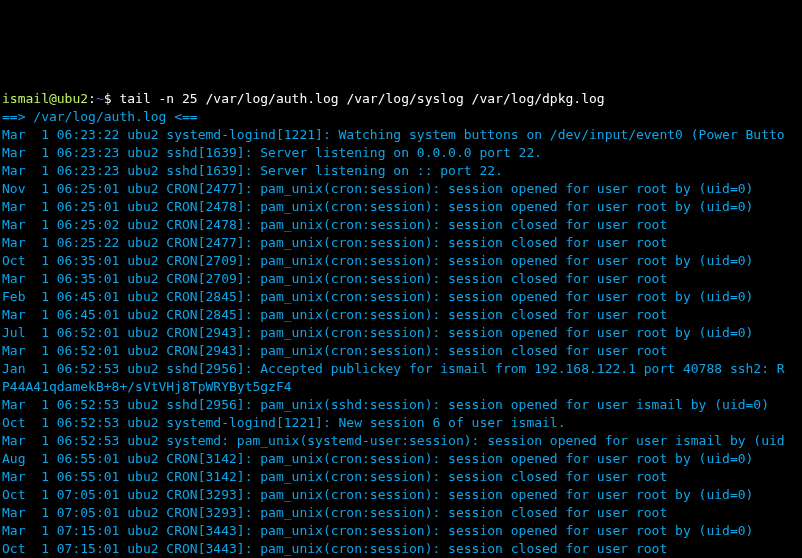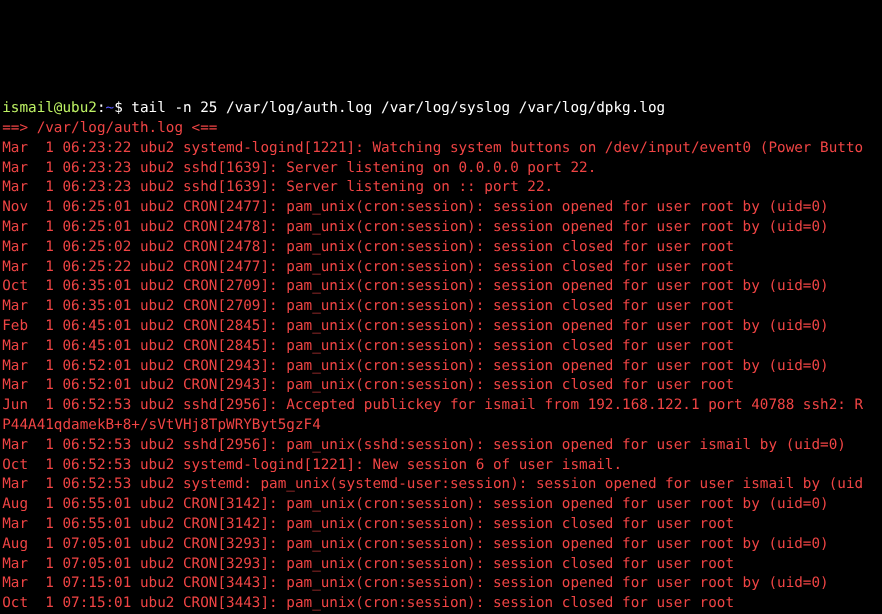--- a/index.html
+++ b/index.html
@@ -14,50 +14,50 @@
     height: 558px;
     overflow: hidden;
     white-space: pre;
   }
   .terminal {
     padding: 0 2px;
   }
   .prompt-user { color: #bef264; }
   .prompt-tilde { color: #5555ff; }
   .prompt-white { color: #ffffff; }
-  .out { color: #ef4444; text-align: center; }
+  .out { color: #0ea5e9; text-align: center; }
 </style>
 </head>
 <body>
 
 
 
 <div class="terminal"><span class="prompt-user">ismail@ubu2</span><span class="prompt-white">:</span><span class="prompt-tilde">~</span><span class="prompt-white">$ </span><span class="prompt-white">tail -n 25 /var/log/auth.log /var/log/syslog /var/log/dpkg.log</span>
 <div id="output"><span class="out">==&gt; /var/log/auth.log &lt;==</span>
 <span class="out">Mar  1 06:23:22 ubu2 systemd-logind[1221]: Watching system buttons on /dev/input/event0 (Power Butto</span>
 <span class="out">Mar  1 06:23:23 ubu2 sshd[1639]: Server listening on 0.0.0.0 port 22.</span>
 <span class="out">Mar  1 06:23:23 ubu2 sshd[1639]: Server listening on :: port 22.</span>
 <span class="out">Nov  1 06:25:01 ubu2 CRON[2477]: pam_unix(cron:session): session opened for user root by (uid=0)</span>
 <span class="out">Mar  1 06:25:01 ubu2 CRON[2478]: pam_unix(cron:session): session opened for user root by (uid=0)</span>
 <span class="out">Mar  1 06:25:02 ubu2 CRON[2478]: pam_unix(cron:session): session closed for user root</span>
 <span class="out">Mar  1 06:25:22 ubu2 CRON[2477]: pam_unix(cron:session): session closed for user root</span>
 <span class="out">Oct  1 06:35:01 ubu2 CRON[2709]: pam_unix(cron:session): session opened for user root by (uid=0)</span>
 <span class="out">Mar  1 06:35:01 ubu2 CRON[2709]: pam_unix(cron:session): session closed for user root</span>
 <span class="out">Feb  1 06:45:01 ubu2 CRON[2845]: pam_unix(cron:session): session opened for user root by (uid=0)</span>
 <span class="out">Mar  1 06:45:01 ubu2 CRON[2845]: pam_unix(cron:session): session closed for user root</span>
-<span class="out">Mar  1 06:52:01 ubu2 CRON[2943]: pam_unix(cron:session): session opened for user root by (uid=0)</span>
+<span class="out">Jul  1 06:52:01 ubu2 CRON[2943]: pam_unix(cron:session): session opened for user root by (uid=0)</span>
 <span class="out">Mar  1 06:52:01 ubu2 CRON[2943]: pam_unix(cron:session): session closed for user root</span>
-<span class="out">Jun  1 06:52:53 ubu2 sshd[2956]: Accepted publickey for ismail from 192.168.122.1 port 40788 ssh2: R</span>
+<span class="out">Jan  1 06:52:53 ubu2 sshd[2956]: Accepted publickey for ismail from 192.168.122.1 port 40788 ssh2: R</span>
 <span class="out">P44A41qdamekB+8+/sVtVHj8TpWRYByt5gzF4</span>
 <span class="out">Mar  1 06:52:53 ubu2 sshd[2956]: pam_unix(sshd:session): session opened for user ismail by (uid=0)</span>
 <span class="out">Oct  1 06:52:53 ubu2 systemd-logind[1221]: New session 6 of user ismail.</span>
 <span class="out">Mar  1 06:52:53 ubu2 systemd: pam_unix(systemd-user:session): session opened for user ismail by (uid</span>
 <span class="out">Aug  1 06:55:01 ubu2 CRON[3142]: pam_unix(cron:session): session opened for user root by (uid=0)</span>
 <span class="out">Mar  1 06:55:01 ubu2 CRON[3142]: pam_unix(cron:session): session closed for user root</span>
-<span class="out">Aug  1 07:05:01 ubu2 CRON[3293]: pam_unix(cron:session): session opened for user root by (uid=0)</span>
+<span class="out">Oct  1 07:05:01 ubu2 CRON[3293]: pam_unix(cron:session): session opened for user root by (uid=0)</span>
 <span class="out">Mar  1 07:05:01 ubu2 CRON[3293]: pam_unix(cron:session): session closed for user root</span>
 <span class="out">Mar  1 07:15:01 ubu2 CRON[3443]: pam_unix(cron:session): session opened for user root by (uid=0)</span>
 <span class="out">Oct  1 07:15:01 ubu2 CRON[3443]: pam_unix(cron:session): session closed for user root</span>
 
 
 <span class="out"></span>
 
 
 
 

